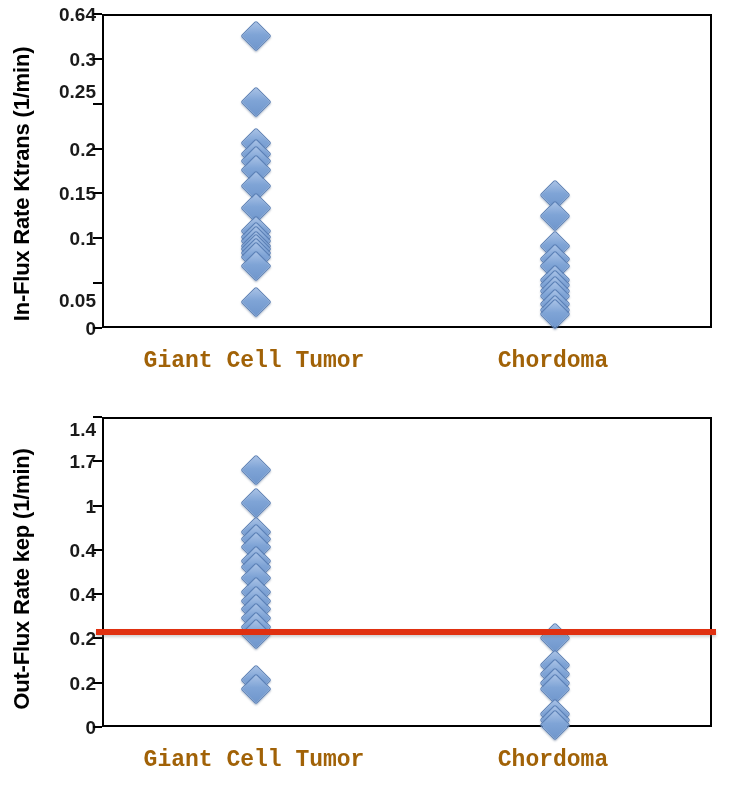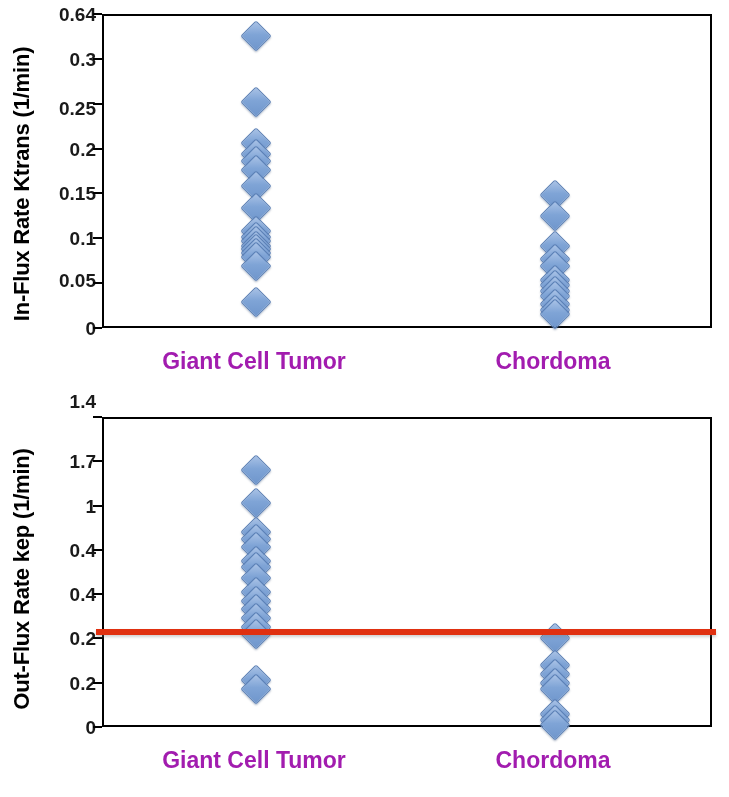--- a/index.html
+++ b/index.html
@@ -79,24 +79,25 @@
     width: 9px;
     height: 2px;
     background: #000;
   }
 
   
   .catlabel {
     position: absolute;
     font-weight: bold;
     font-size: 23px;
-    color: #a21caf;
+    color: #a16207;
     text-align: center;
     white-space: nowrap;
     transform: translateX(-50%);
+    font-family: Liberation Mono, monospace;
   }
 
   
   .marker {
     position: absolute;
     width: 22px;
     height: 22px;
     margin-left: -11px;
     margin-top: -11px;
     background: linear-gradient(135deg, #a9c2e6 0%, #7fa4d6 45%, #6f96cc 100%);
@@ -118,25 +119,25 @@
 <body>
 
 <div id="page">
 
   <div class="panel panel-top">
 
     <div class="ytitle ytitle-top" style="top:14px;">In-Flux Rate Ktrans (1/min)</div>
 
     <div class="ylabels" id="ylabels-top" style="left:36px; top:0;">
         <div class="ylab" style="top: 328px;">0</div>
-        <div class="ylab" style="top: 280px;">0.05</div>
+        <div class="ylab" style="top: 300px;">0.05</div>
         <div class="ylab" style="top: 238.286px;">0.1</div>
         <div class="ylab" style="top: 193.429px;">0.15</div>
         <div class="ylab" style="top: 148.571px;">0.2</div>
-        <div class="ylab" style="top: 108px;">0.25</div>
+        <div class="ylab" style="top: 91px;">0.25</div>
         <div class="ylab" style="top: 58.8571px;">0.3</div>
         <div class="ylab" style="top: 14px;">0.64</div>
       </div>
 
     <div class="plot plot-top" id="plot-top">
         <div class="marker" title="Giant Cell Tumor: 0.328" style="left: 152px; top: 19.7371px;"></div>
         <div class="marker" title="Giant Cell Tumor: 0.254" style="left: 152px; top: 86.1257px;"></div>
         <div class="marker" title="Giant Cell Tumor: 0.208" style="left: 152px; top: 127.394px;"></div>
         <div class="marker" title="Giant Cell Tumor: 0.196" style="left: 152px; top: 138.16px;"></div>
         <div class="marker" title="Giant Cell Tumor: 0.188" style="left: 152px; top: 145.337px;"></div>
@@ -183,21 +184,21 @@
     <div class="ytitle ytitle-bottom" style="top:12px;">Out-Flux Rate kep (1/min)</div>
 
     <div class="ylabels" id="ylabels-bottom" style="left:36px; top:0;">
         <div class="ylab" style="top: 330px;">0</div>
         <div class="ylab" style="top: 285.714px;">0.2</div>
         <div class="ylab" style="top: 241.429px;">0.2</div>
         <div class="ylab" style="top: 197.143px;">0.4</div>
         <div class="ylab" style="top: 152.857px;">0.4</div>
         <div class="ylab" style="top: 108.571px;">1</div>
         <div class="ylab" style="top: 64.2857px;">1.7</div>
-        <div class="ylab" style="top: 4px;">1.4</div>
+        <div class="ylab" style="top: 32px;">1.4</div>
       </div>
 
     <div class="plot plot-bottom" id="plot-bottom">
         <div class="marker" title="Giant Cell Tumor: 1.17" style="left: 152px; top: 50.9286px;"></div>
         <div class="marker" title="Giant Cell Tumor: 1.02" style="left: 152px; top: 84.1429px;"></div>
         <div class="marker" title="Giant Cell Tumor: 0.89" style="left: 152px; top: 112.929px;"></div>
         <div class="marker" title="Giant Cell Tumor: 0.86" style="left: 152px; top: 119.571px;"></div>
         <div class="marker" title="Giant Cell Tumor: 0.82" style="left: 152px; top: 128.429px;"></div>
         <div class="marker" title="Giant Cell Tumor: 0.76" style="left: 152px; top: 141.714px;"></div>
         <div class="marker" title="Giant Cell Tumor: 0.73" style="left: 152px; top: 148.357px;"></div>

